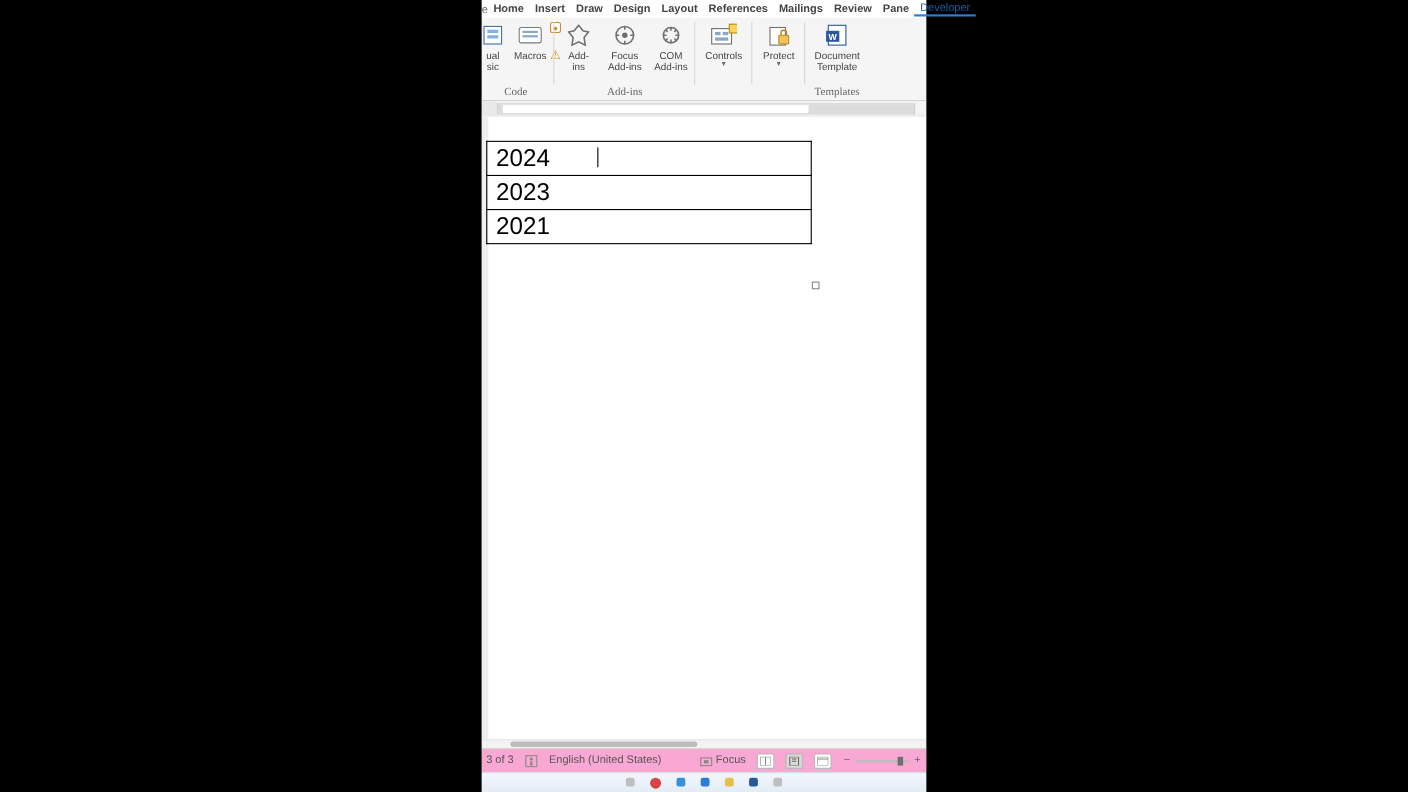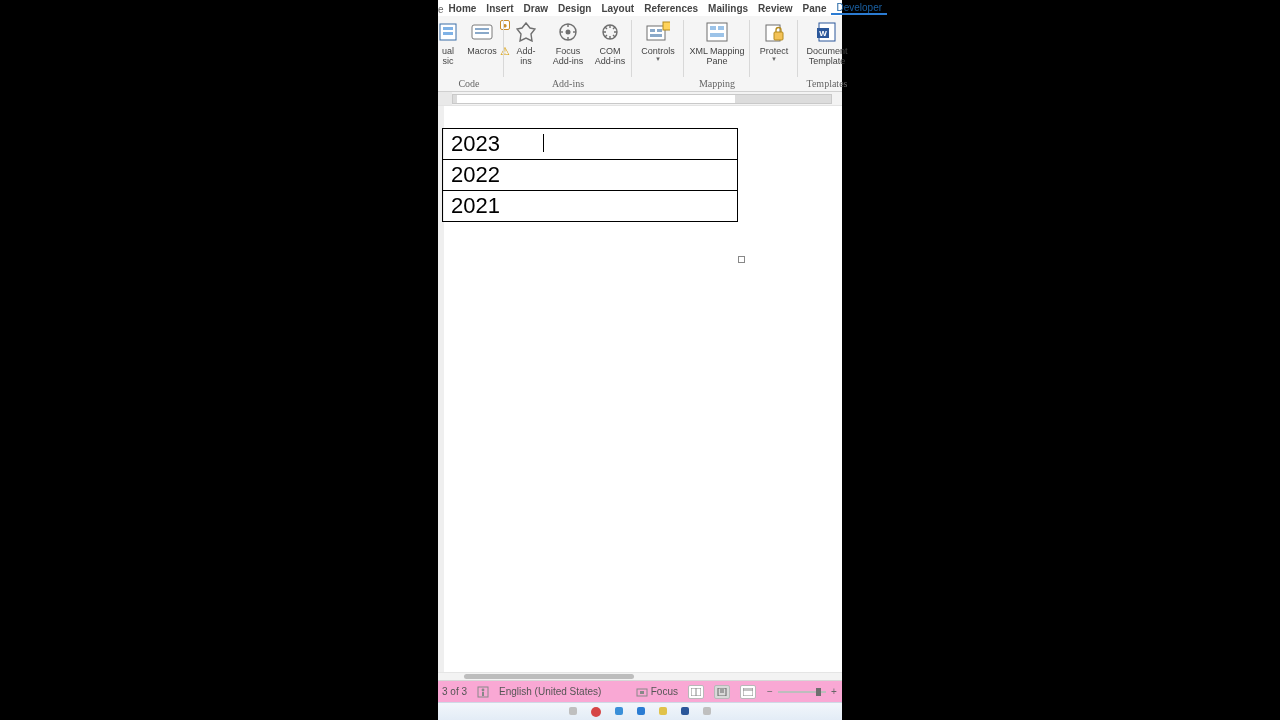--- a/index.html
+++ b/index.html
@@ -275,37 +275,20 @@
                 <rect x="17" y="1" width="8" height="8" fill="#ffd35a" stroke="#b48a1d"></rect>
               </svg>
           </span>
           <span class="lbl">Controls</span>
           <span class="caret">▾</span>
         </div>
       </div>
       <div class="group-label" style="visibility:hidden">.</div>
     </div>
 
-    <div class="ribbon-group">
-      <div class="group-buttons">
-        <div class="rbtn" style="width:58px">
-          <span class="ic">
-            <svg width="24" height="22">
-                <rect x="2" y="2" width="20" height="18" fill="#fff" stroke="#6f6f6f"></rect>
-                <rect x="5" y="5" width="6" height="4" fill="#9cc3e8"></rect>
-                <rect x="13" y="5" width="6" height="4" fill="#9cc3e8"></rect>
-                <rect x="5" y="12" width="14" height="4" fill="#9cc3e8"></rect>
-              </svg>
-          </span>
-          <span class="lbl" style="white-space:pre;width:62px">XML Mapping
-Pane</span>
-        </div>
-      </div>
-      <div class="group-label">Mapping</div>
-    </div>
 
     <div class="ribbon-group">
       <div class="group-buttons">
         <div class="rbtn" style="width:40px">
           <span class="ic">
             <svg width="20" height="22">
                 <rect x="2" y="4" width="14" height="16" fill="#fff" stroke="#6f6f6f"></rect>
                 <rect x="10" y="11" width="9" height="8" rx="1" fill="#f3c257" stroke="#b48a1d"></rect>
                 <path d="M12 11v-2a2.5 2.5 0 0 1 5 0v2" fill="none" stroke="#b48a1d" stroke-width="1.3"></path>
               </svg>
@@ -340,25 +323,25 @@
     <div class="ruler">
       <div class="dark" style="left:0;width:4px"></div>
       <div class="dark" style="right:0;width:96px"></div>
     </div>
   </div>
 
   <div class="doc-surface">
     <div class="vgutter"></div>
     <table class="word-table">
       <tbody>
+          <tr>
+            <td>2024</td>
+          </tr>
       <tr>
             <td>2023</td>
-          </tr>
-      <tr>
-            <td>2022</td>
           </tr>
       <tr>
             <td>2021</td>
           </tr>
     </tbody>
       </table>
     <div class="cursor"></div>
     <div class="resize-handle"></div>
   </div>
 

